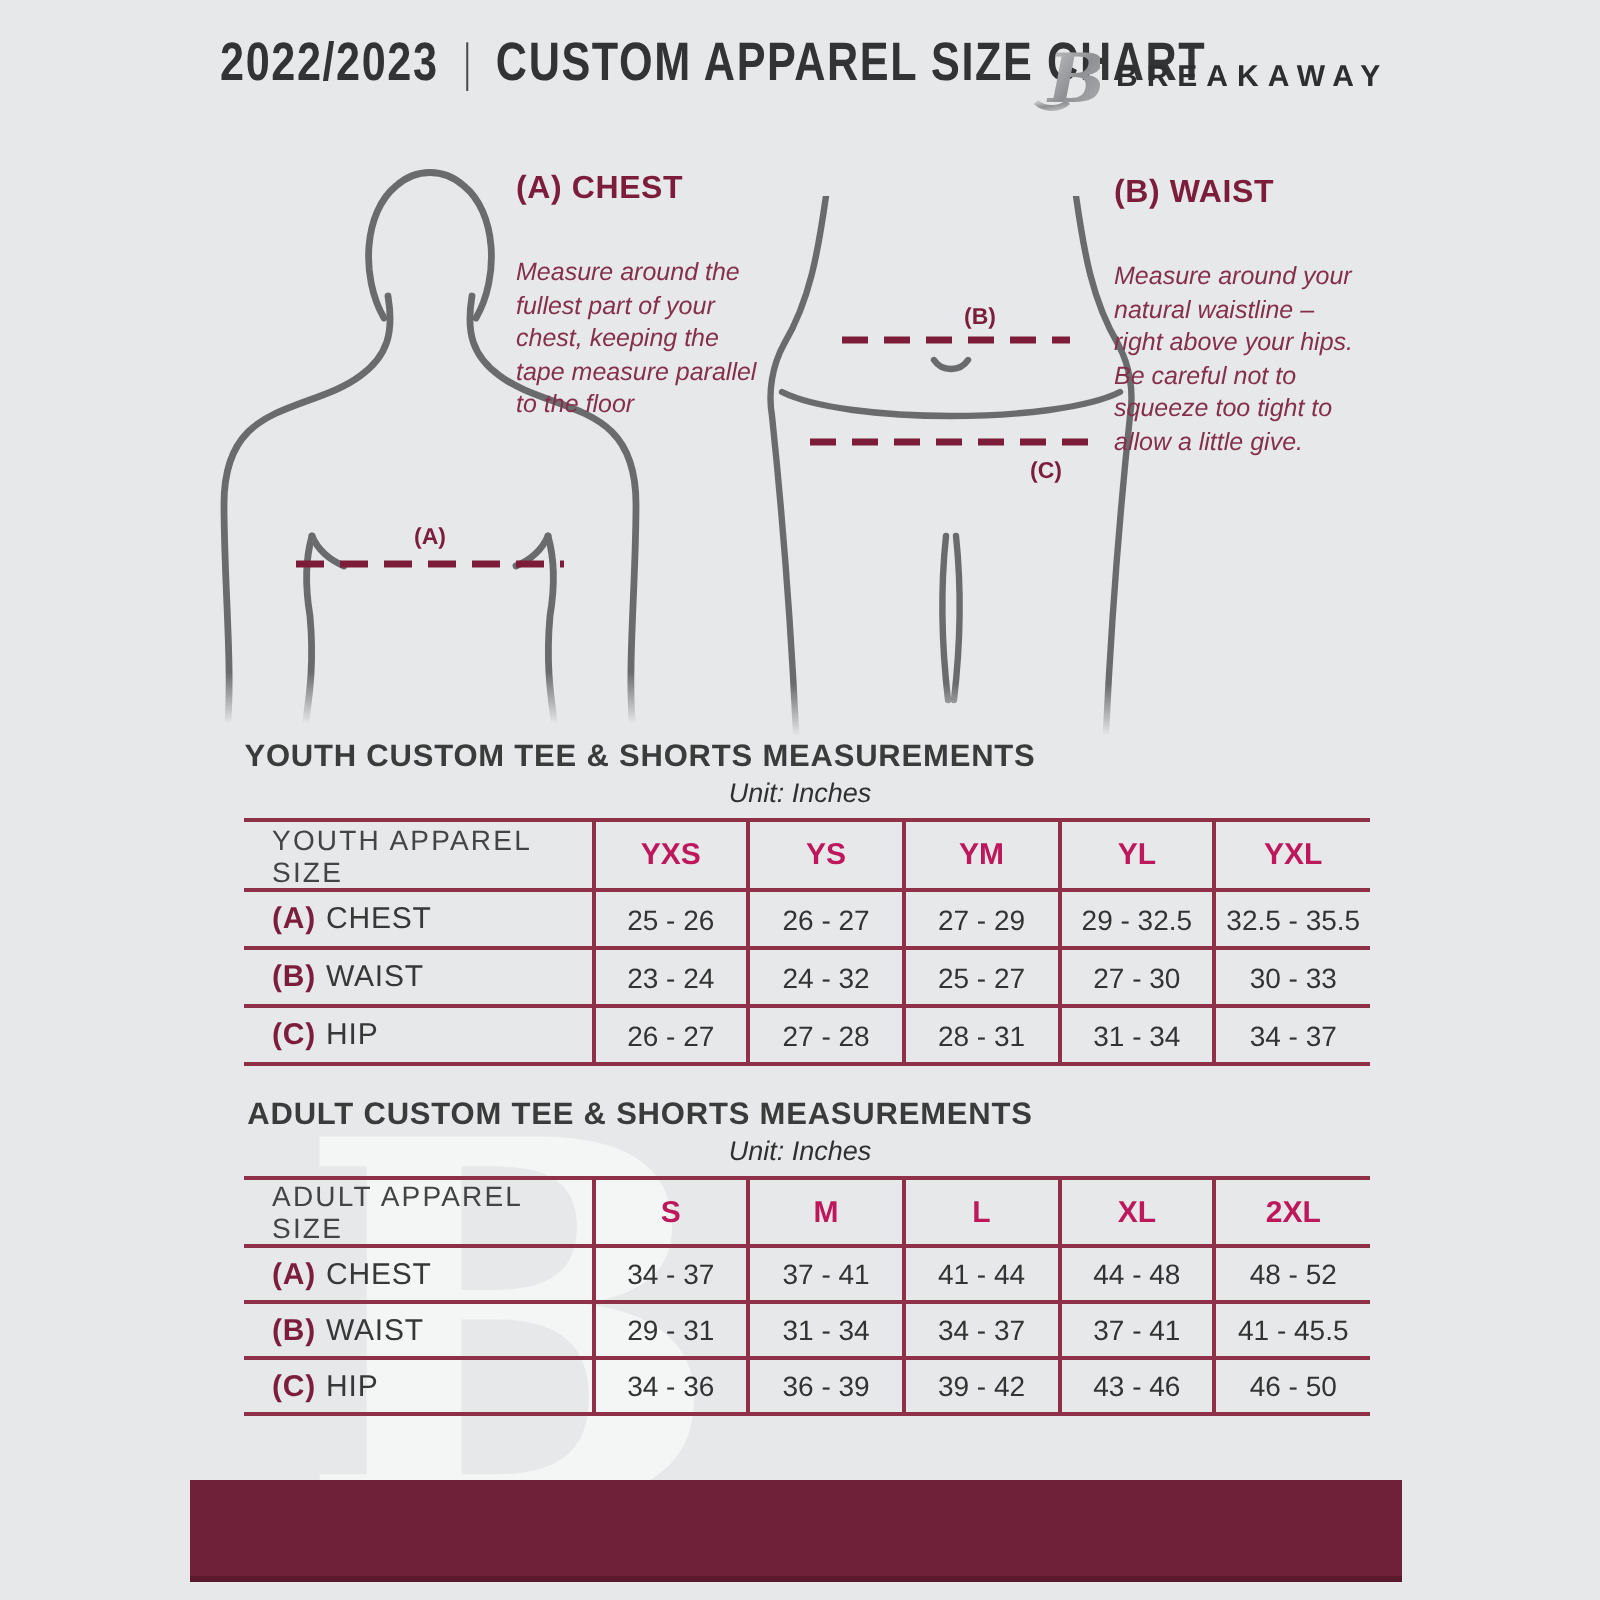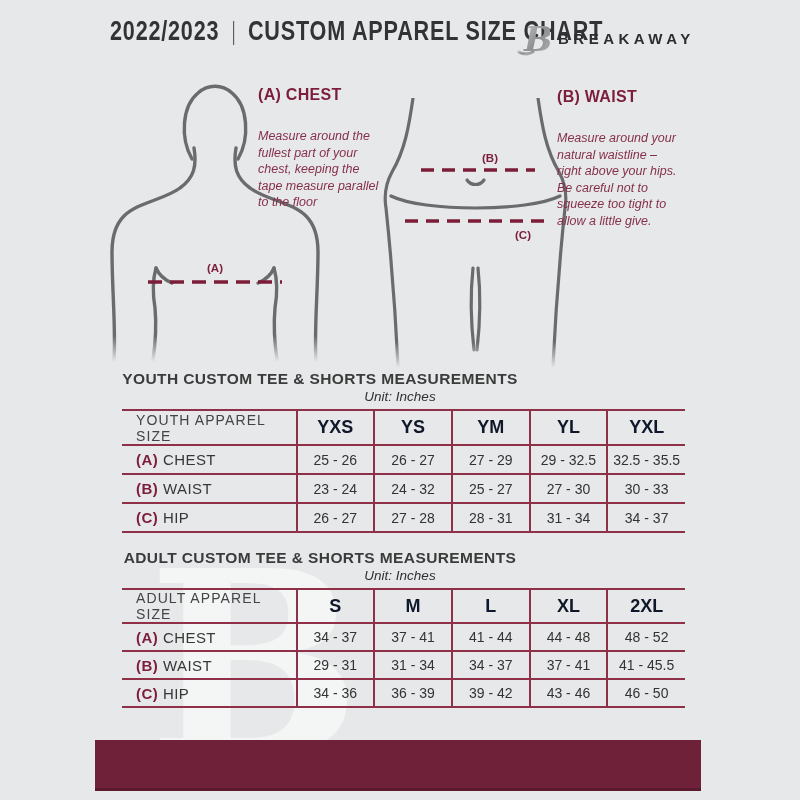--- a/index.html
+++ b/index.html
@@ -47,21 +47,21 @@
                font-size: 13.5px; font-style: italic; color: #2f3030; }
 
   
   .size-table { position: absolute; left: 122px; width: 563px; border-collapse: collapse; table-layout: fixed; }
   .size-table th, .size-table td { border-left: 2px solid #8d3048; }
   .size-table th:first-child, .size-table td:first-child { border-left: none; }
   .size-table thead th { border-top: 2px solid #8d3048; border-bottom: 2px solid #8d3048; }
   .size-table tbody td { border-bottom: 2px solid #8d3048; }
   .size-table .label-col { width: 31%; text-align: left; padding-left: 14px; }
   .size-table thead .label-col { font-weight: 400; font-size: 14px; letter-spacing: 1.1px; color: #434445; }
-  .size-table thead th { font-size: 18px; font-weight: 700; color: #0f172a; }
+  .size-table thead th { font-size: 15px; font-weight: 700; color: #be185d; }
   .size-table tbody td { font-size: 14px; color: #323333; text-align: center; }
   .size-table tbody .label-col { font-size: 15px; color: #363737; letter-spacing: 0.4px; }
   .row-prefix { font-weight: 700; color: #7b1d3b; margin-right: 5px; }
   #youth-table thead th { height: 35px; }
   #youth-table tbody td { height: 29px; }
   #adult-table thead th { height: 32px; }
   #adult-table tbody td { height: 28px; }
 
   
   .watermark {

